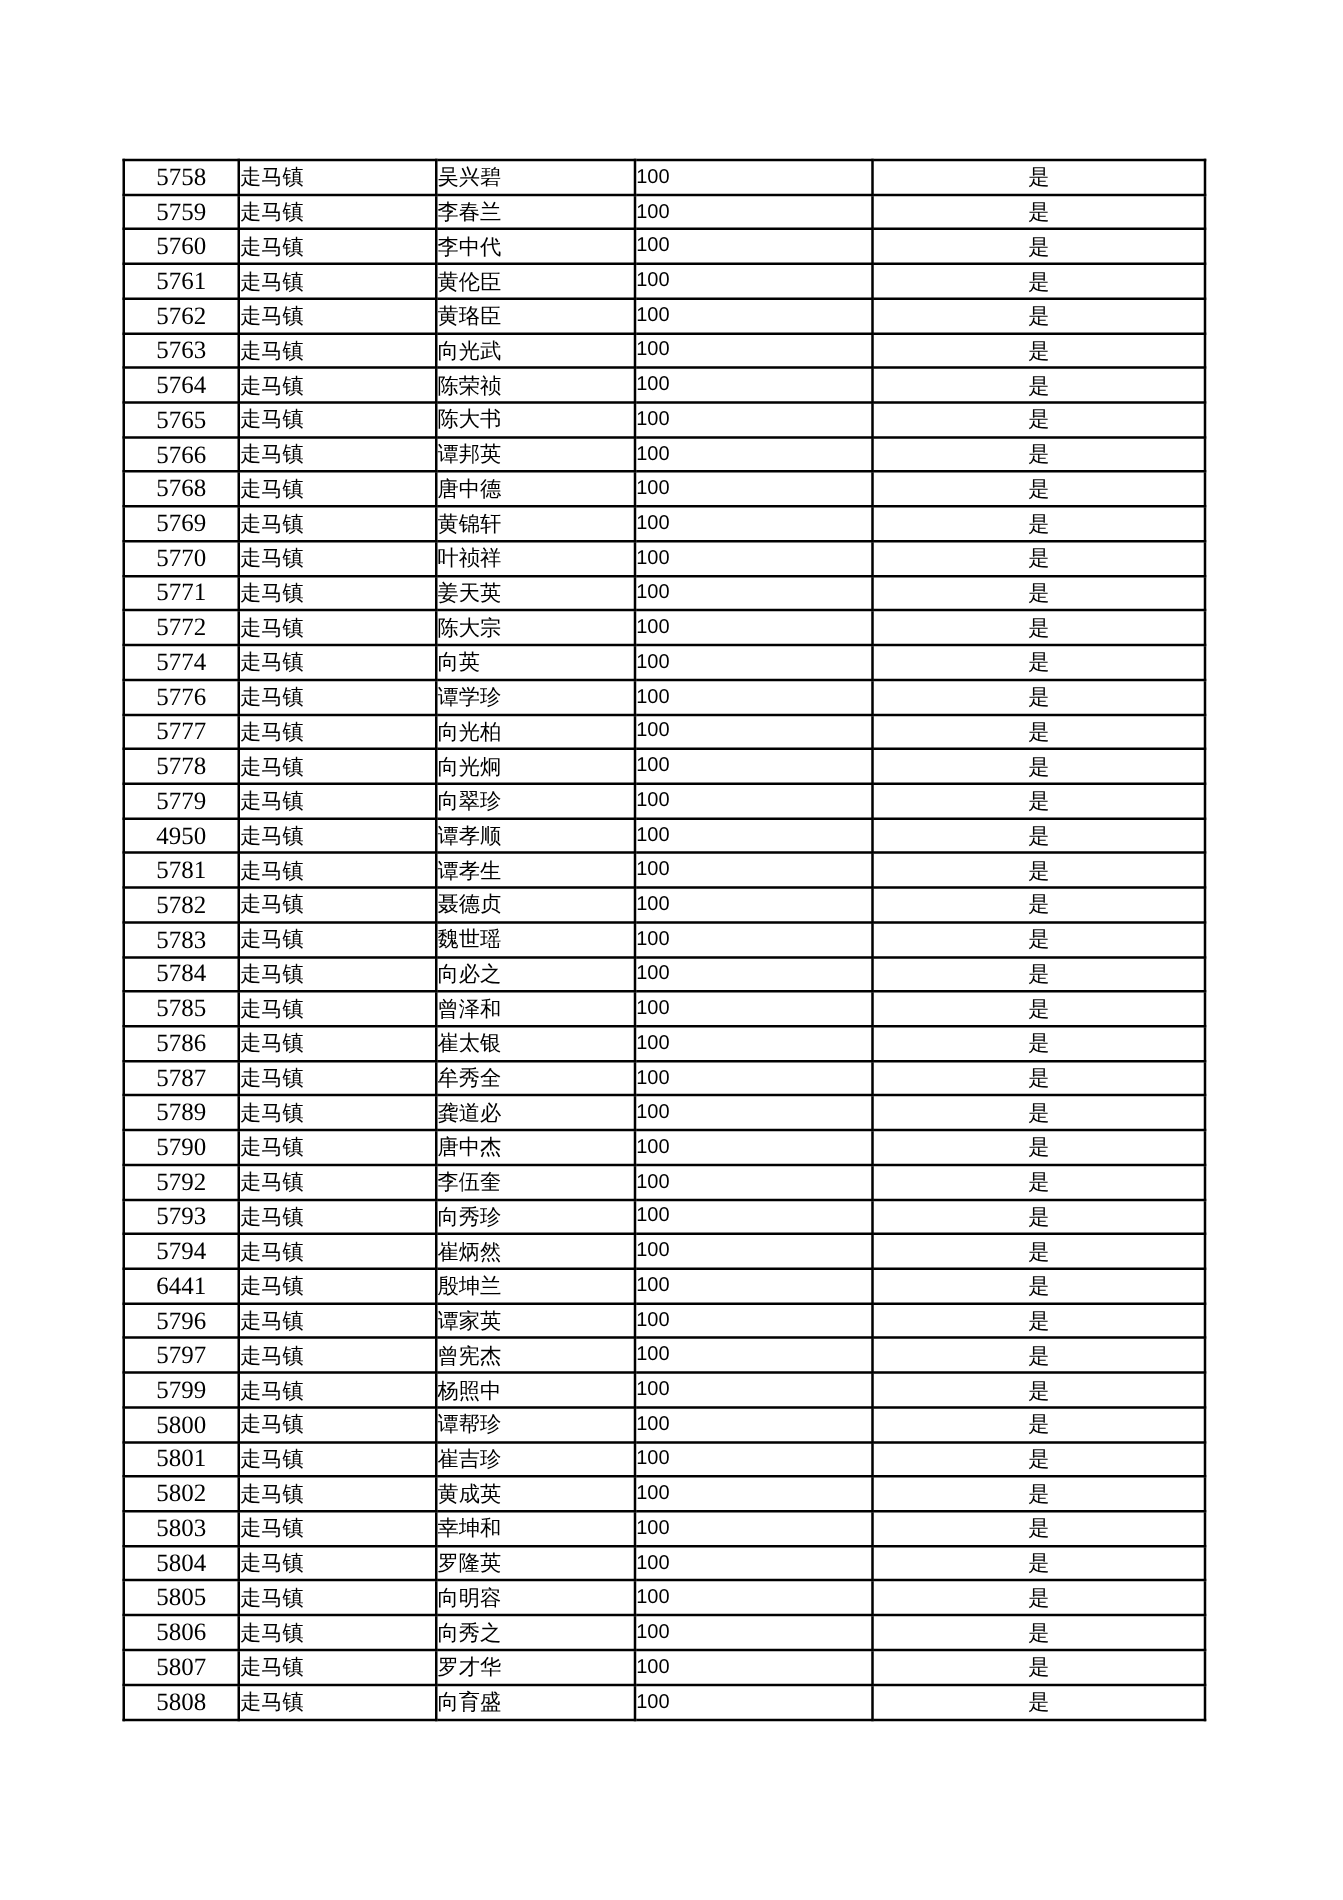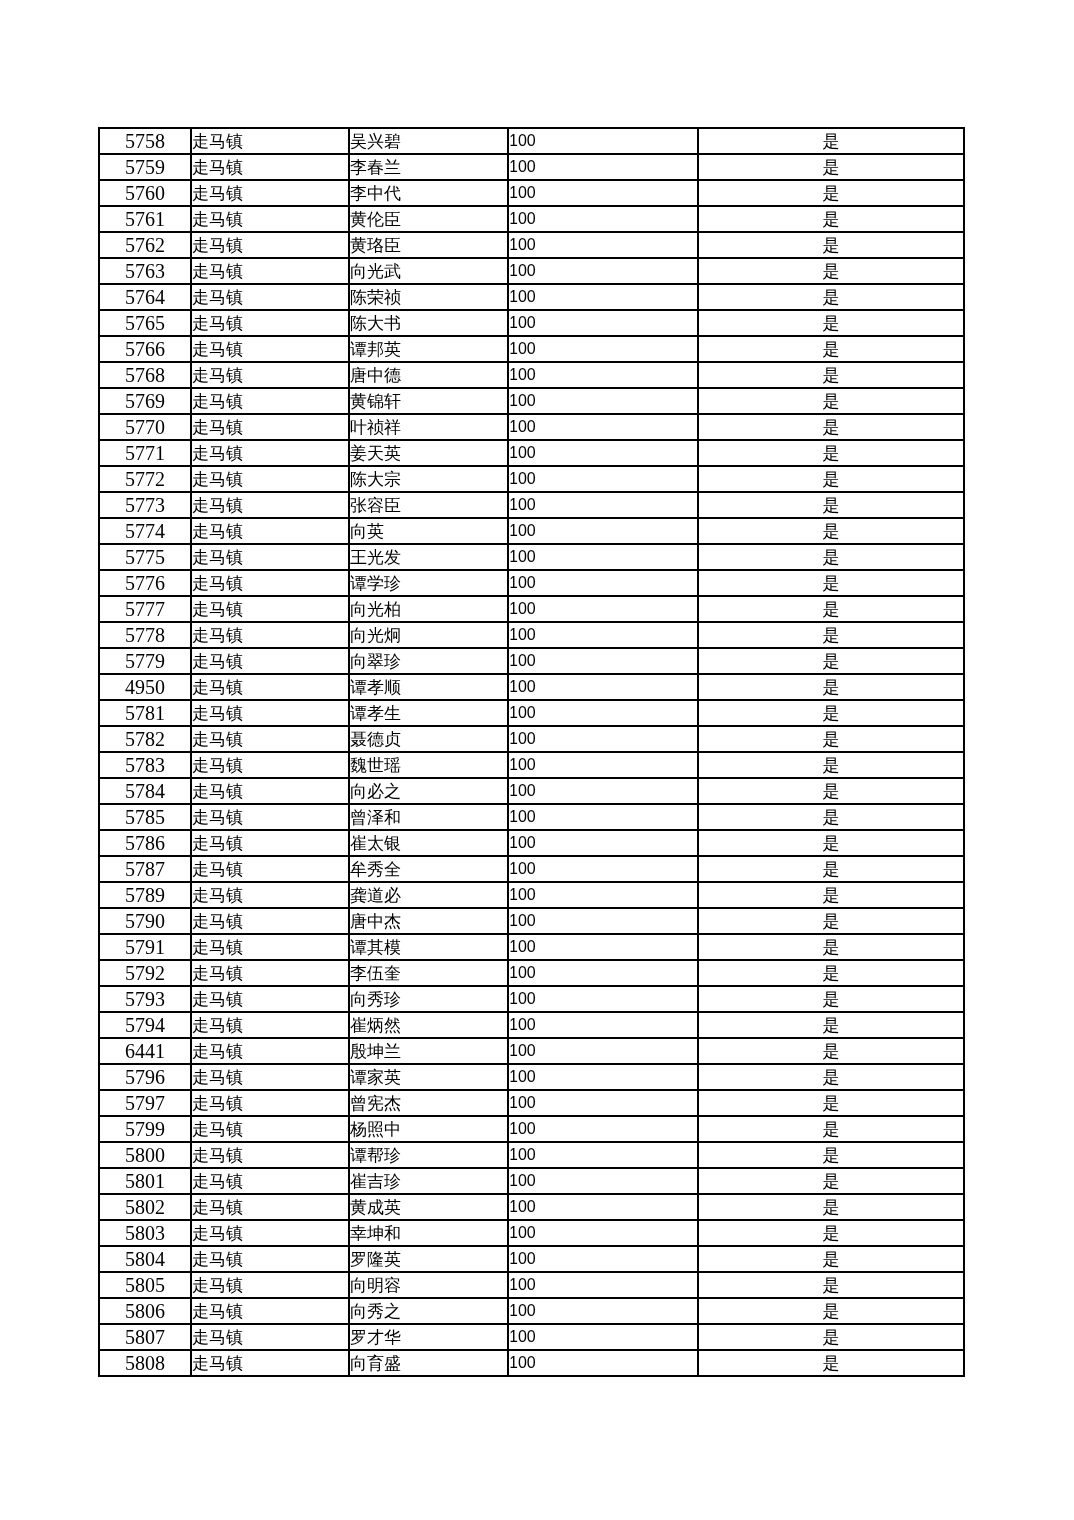--- a/index.html
+++ b/index.html
@@ -48,21 +48,20 @@
     text-align: left;
     padding-left: 5px;
     font-family: "Liberation Serif", serif;
     font-size: 17px;
   }
   td.cell-score {
     text-align: left;
     padding-left: 4px;
     font-family: "Liberation Sans", sans-serif;
     font-size: 16px;
-    border-radius: 11px;
   }
   td.cell-flag {
     text-align: center;
     font-family: "Liberation Serif", serif;
     font-size: 17px;
   }
 </style>
 </head>
 <body>
 
@@ -168,41 +167,27 @@
     <td class="cell-flag">是</td>
   </tr>
         <tr>
     <td class="cell-id">5772</td>
     <td class="cell-town">走马镇</td>
     <td class="cell-name">陈大宗</td>
     <td class="cell-score">100</td>
     <td class="cell-flag">是</td>
   </tr>
         <tr>
-    <td class="cell-id">5773</td>
-    <td class="cell-town">走马镇</td>
-    <td class="cell-name">张容臣</td>
-    <td class="cell-score">100</td>
-    <td class="cell-flag">是</td>
-  </tr>
-        <tr>
     <td class="cell-id">5774</td>
     <td class="cell-town">走马镇</td>
     <td class="cell-name">向英</td>
     <td class="cell-score">100</td>
     <td class="cell-flag">是</td>
   </tr>
         <tr>
-    <td class="cell-id">5775</td>
-    <td class="cell-town">走马镇</td>
-    <td class="cell-name">王光发</td>
-    <td class="cell-score">100</td>
-    <td class="cell-flag">是</td>
-  </tr>
-        <tr>
     <td class="cell-id">5776</td>
     <td class="cell-town">走马镇</td>
     <td class="cell-name">谭学珍</td>
     <td class="cell-score">100</td>
     <td class="cell-flag">是</td>
   </tr>
         <tr>
     <td class="cell-id">5777</td>
     <td class="cell-town">走马镇</td>
     <td class="cell-name">向光柏</td>
@@ -283,27 +268,20 @@
     <td class="cell-id">5789</td>
     <td class="cell-town">走马镇</td>
     <td class="cell-name">龚道必</td>
     <td class="cell-score">100</td>
     <td class="cell-flag">是</td>
   </tr>
         <tr>
     <td class="cell-id">5790</td>
     <td class="cell-town">走马镇</td>
     <td class="cell-name">唐中杰</td>
-    <td class="cell-score">100</td>
-    <td class="cell-flag">是</td>
-  </tr>
-        <tr>
-    <td class="cell-id">5791</td>
-    <td class="cell-town">走马镇</td>
-    <td class="cell-name">谭其模</td>
     <td class="cell-score">100</td>
     <td class="cell-flag">是</td>
   </tr>
         <tr>
     <td class="cell-id">5792</td>
     <td class="cell-town">走马镇</td>
     <td class="cell-name">李伍奎</td>
     <td class="cell-score">100</td>
     <td class="cell-flag">是</td>
   </tr>

